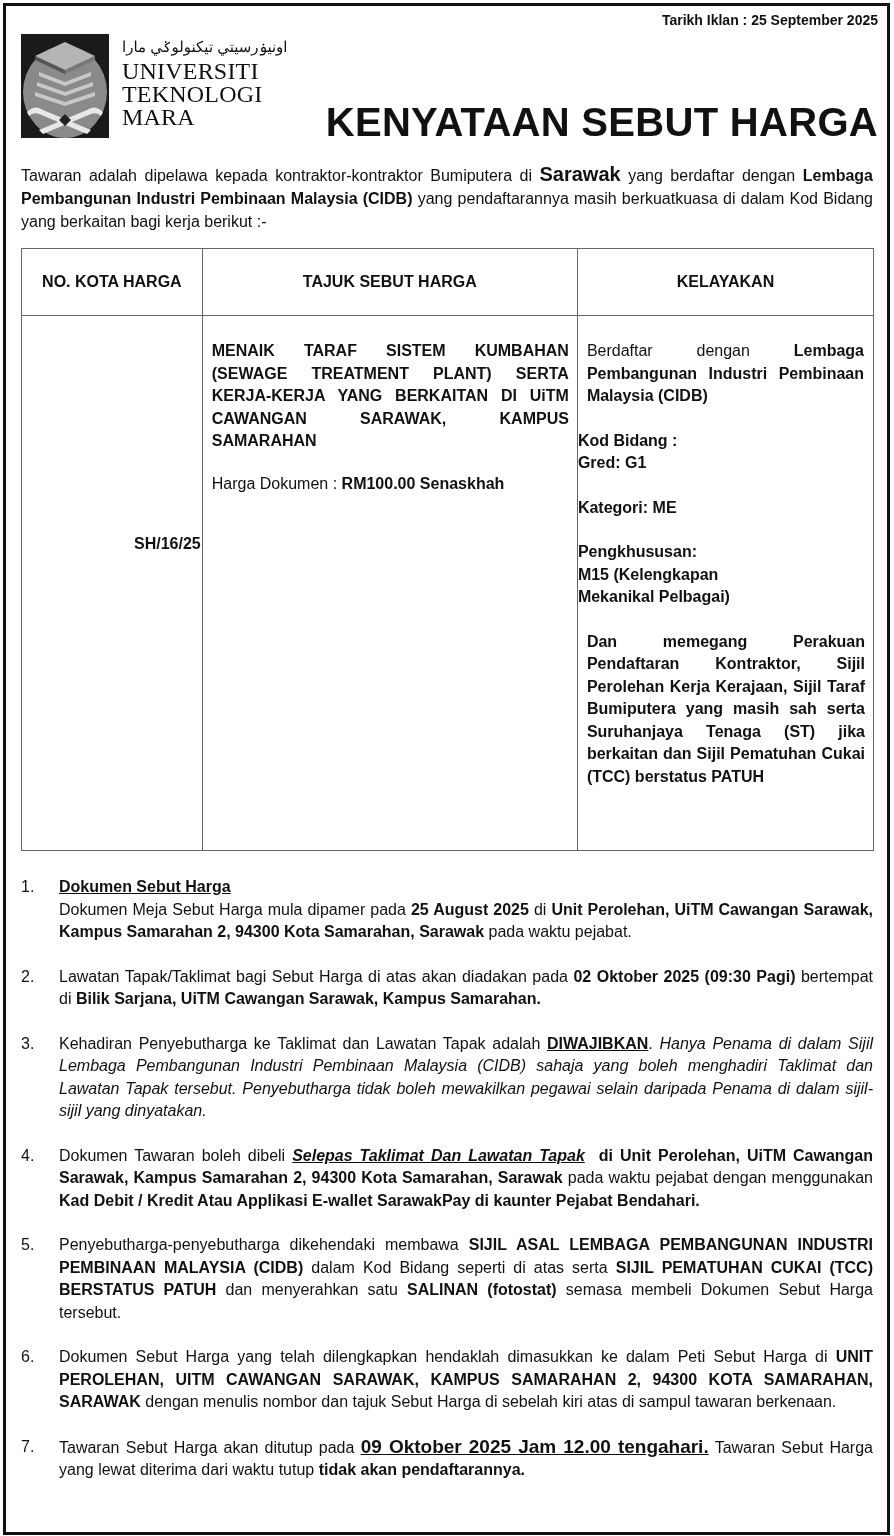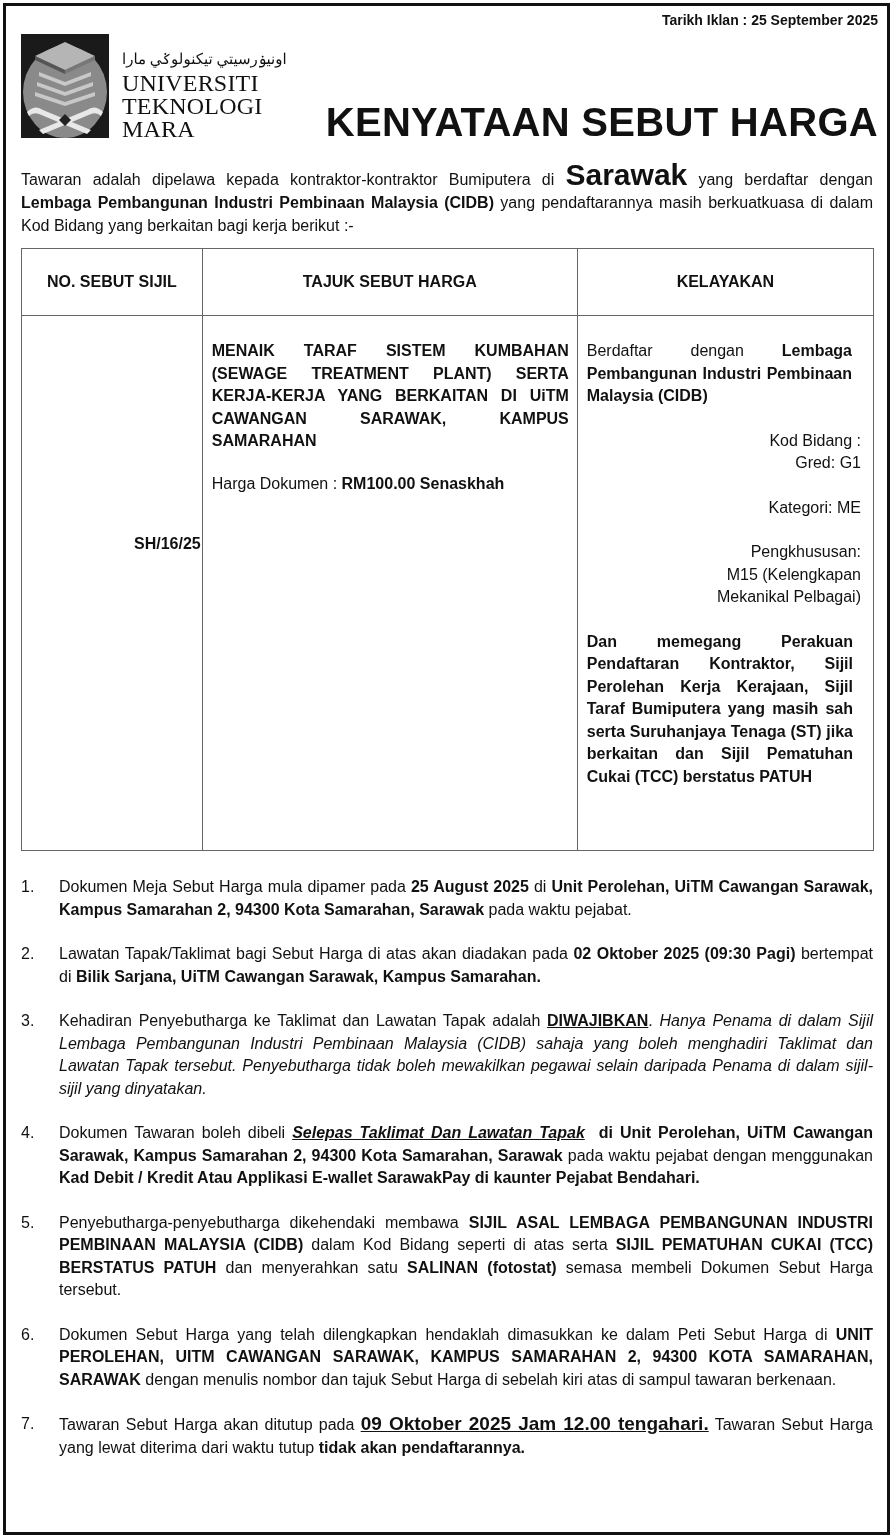--- a/index.html
+++ b/index.html
@@ -3,38 +3,38 @@
 <meta charset="utf-8">
 <style>
   html, body { margin: 0; padding: 0; background: #ffffff; }
   body { width: 894px; height: 1536px; position: relative; overflow: hidden;
          font-family: "Liberation Sans", sans-serif; color: #111; }
   .frame { position: absolute; left: 3px; top: 3px; width: 881px; height: 1526px;
            border: 3px solid #111; box-sizing: content-box; }
   .ad-date { position: absolute; right: 16px; top: 12px; font-size: 14px; font-weight: bold; }
   .logo { position: absolute; left: 21px; top: 34px; width: 88px; height: 104px; }
   .logo-text { position: absolute; left: 122px; top: 34px; }
-  .jawi { font-family: Liberation Serif, serif; font-size: 15px; letter-spacing: -1px; height: 26px; line-height: 26px; margin-top: 12px; }
+  .jawi { font-family: Liberation Sans, sans-serif; font-size: 15px; letter-spacing: -1px; height: 26px; line-height: 26px; }
   .uni-name { font-family: "Liberation Serif", serif; font-size: 24px; line-height: 23px; letter-spacing: 0.2px; }
   .main-title { position: absolute; right: 16px; top: 100px; font-size: 40px; font-weight: bold; letter-spacing: 0.3px; text-align: center; }
   .intro { position: absolute; left: 21px; width: 852px; top: 163px; font-size: 16px; line-height: 23px; text-align: justify; }
-  .intro .big { font-size: 30px; font-weight: bold; }
+  .intro .big { font-size: 20px; font-weight: bold; }
   table.quote { position: absolute; left: 21px; top: 248px; width: 853px; border-collapse: collapse; font-size: 16px; }
   table.quote th, table.quote td { border: 1.5px solid #666; vertical-align: top; }
   table.quote th { height: 64px; vertical-align: middle; font-weight: bold; text-align: center; }
   .col1 { width: 179px; }
   .col2 { width: 375px; margin-left: 22px; }
   .col3 { width: 295px; }
   td.ref { vertical-align: middle !important; text-align: right; font-weight: bold; padding-bottom: 80px; }
   td.title-cell { padding: 24px 8px 0 9px; height: 510px; }
   .title-text { font-weight: bold; text-align: justify; line-height: 22.5px; text-align-last: left; }
   .doc-price { margin-top: 22px; }
   td.elig { padding: 24px 9px 0 9px; line-height: 22.5px; }
   .elig-p1 { text-align: justify; }
-  .center-b { text-align: right; font-weight: normal; }
+  .center-b { text-align: left; font-weight: bold; }
   .mt22 { margin-top: 22px; }
   .elig-p2 { font-weight: bold; text-align: justify; margin: 22px 8px 0 9px; line-height: 22.5px; }
   .notes { position: absolute; left: 21px; top: 876px; width: 852px; font-size: 16px; line-height: 22.5px; }
   .note { display: flex; margin-bottom: 22px; }
   .note .num { width: 38px; flex: none; }
   .note .body { flex: 1; text-align: justify; }
   .b { font-weight: bold; }
   .u { text-decoration: underline; }
   .i { font-style: italic; }
   .deadline { font-size: 19px; font-weight: bold; text-decoration: underline; margin-top: 10px; }
@@ -71,54 +71,55 @@
 
 <div class="main-title">KENYATAAN SEBUT HARGA</div>
 
 <div class="intro">
   <span>Tawaran adalah dipelawa kepada kontraktor-kontraktor Bumiputera di </span><span class="big">Sarawak</span><span> yang berdaftar dengan </span><span class="b">Lembaga Pembangunan Industri Pembinaan Malaysia (CIDB)</span><span> yang pendaftarannya masih berkuatkuasa di dalam Kod Bidang yang berkaitan bagi kerja berikut :-</span>
 </div>
 
 <table class="quote">
   <thead>
     <tr>
-      <th class="col1">NO. SEBUT SIJIL</th>
+      <th class="col1">NO. KOTA HARGA</th>
       <th class="col2">TAJUK SEBUT HARGA</th>
       <th class="col3">KELAYAKAN</th>
     </tr>
   </thead>
   <tbody>
     <tr>
       <td class="ref">SH/16/25</td>
       <td class="title-cell">
         <div class="title-text">MENAIK TARAF SISTEM KUMBAHAN (SEWAGE TREATMENT PLANT) SERTA KERJA-KERJA YANG BERKAITAN DI UiTM CAWANGAN SARAWAK, KAMPUS SAMARAHAN</div>
         <div class="doc-price">
           <span>Harga Dokumen  :  </span><span class="b">RM100.00 Senaskhah</span>
         </div>
       </td>
-      <td class="elig" style="padding-left:0;padding-right:12px;">
+      <td class="elig" style="padding-left:0;padding-right:0;">
         <div class="elig-p1" style="padding:0 9px;">
           <span>Berdaftar dengan </span><span class="b">Lembaga Pembangunan Industri Pembinaan Malaysia (CIDB)</span>
         </div>
         <div class="center-b mt22">Kod Bidang :</div>
         <div class="center-b">Gred: G1</div>
         <div class="center-b mt22">Kategori: ME</div>
         <div class="center-b mt22">Pengkhususan:</div>
         <div class="center-b">M15 (Kelengkapan</div>
         <div class="center-b">Mekanikal Pelbagai)</div>
         <div class="elig-p2">Dan memegang Perakuan Pendaftaran Kontraktor, Sijil Perolehan Kerja Kerajaan, Sijil Taraf Bumiputera yang masih sah serta Suruhanjaya Tenaga (ST) jika berkaitan dan Sijil Pematuhan Cukai (TCC) berstatus PATUH</div>
       </td>
     </tr>
   </tbody>
 </table>
 
 <div class="notes">
   <div class="note">
     <div class="num">1.</div>
     <div class="body">
+      <div class="b u">Dokumen Sebut Harga</div>
       <span>Dokumen Meja Sebut Harga mula dipamer pada </span><span class="b">25 August 2025</span><span> di </span><span class="b">Unit Perolehan, UiTM Cawangan Sarawak, Kampus Samarahan 2, 94300 Kota Samarahan, Sarawak</span><span> pada waktu pejabat.</span>
     </div>
   </div>
 
   <div class="note">
     <div class="num">2.</div>
     <div class="body">
       <span>Lawatan Tapak/Taklimat bagi Sebut Harga di atas akan diadakan pada </span><span class="b">02 Oktober 2025 (09:30 Pagi)</span><span> bertempat di </span><span class="b">Bilik Sarjana, UiTM Cawangan Sarawak, Kampus Samarahan.</span>
     </div>
   </div>

